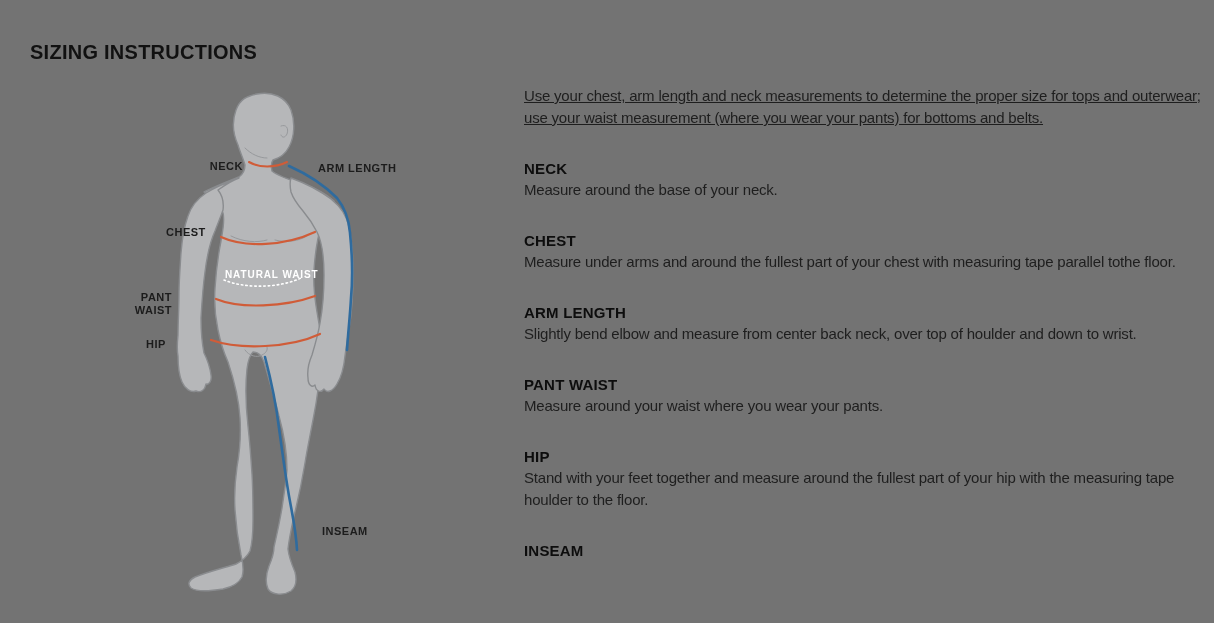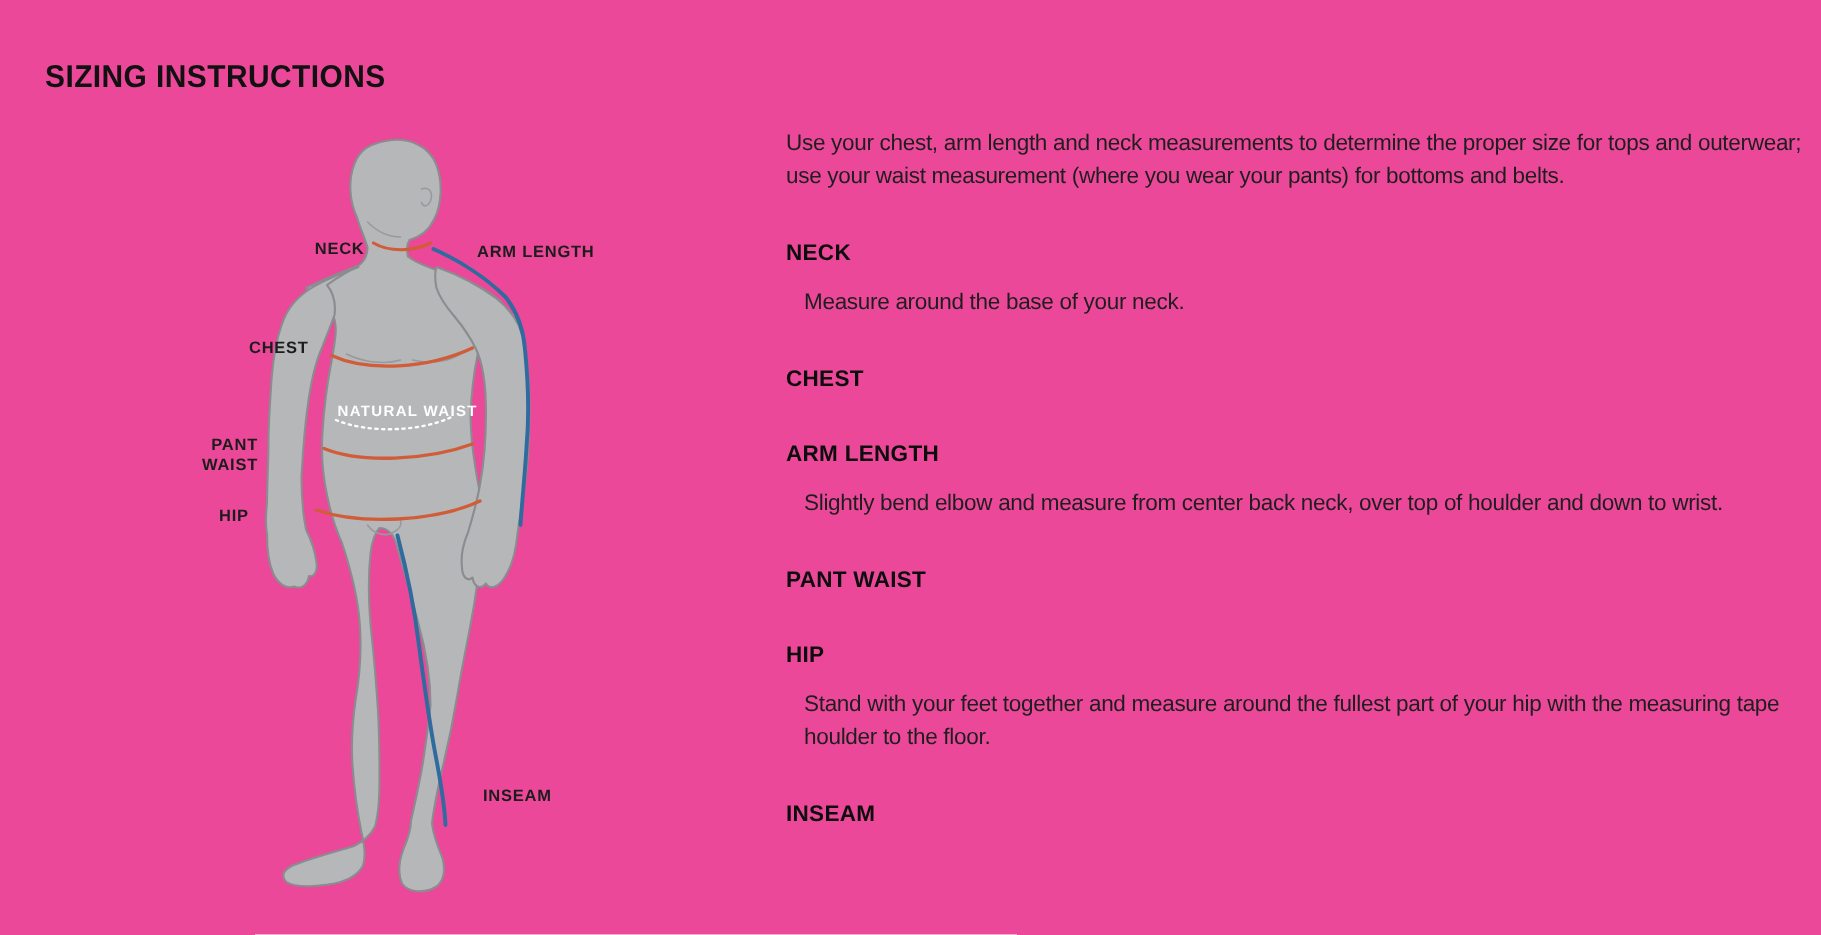--- a/index.html
+++ b/index.html
@@ -1,47 +1,48 @@
 <!DOCTYPE html>
 <html><head>
 <meta charset="utf-8">
 <style>
   * { margin:0; padding:0; box-sizing:border-box; }
   html,body { background:#ffffff; }
   .screen {
-    position:relative; width:1214px; height:623px; background:#ec4899;
+    position:relative; width:1214px; height:623px; background:#737373;
     font-family:"Liberation Sans", sans-serif; overflow:hidden;
   }
   .page-title {
     position:absolute; left:30px; top:40px;
     font-size:21px; font-weight:800; color:#111111;
     letter-spacing:0.3px; transform:scaleX(0.95); transform-origin:left center;
     white-space:nowrap;
   }
   .diagram { position:absolute; left:145px; top:88px; width:250px; height:520px; }
   .diagram svg { position:absolute; left:0; top:0; }
   .dlabel {
     position:absolute; font-size:11px; font-weight:700; color:#1c1c1c;
     letter-spacing:0.5px; line-height:13px; white-space:nowrap;
   }
   .dlabel.wrap { white-space:normal; }
   .dlabel.white { color:#ffffff; font-size:10px; letter-spacing:0.9px; }
   .content { position:absolute; left:524px; top:85px; width:680px; }
   .intro {
     font-size:15px; line-height:22px; color:#1e1e1e; letter-spacing:-0.2px;
     margin:0 0 29px 0;
+    text-decoration:underline;
   }
   .section { margin:0 0 29px 0; }
   .section h3 {
     font-size:15px; line-height:21px; font-weight:700; color:#0d0d0d;
     letter-spacing:0.2px; margin:0;
   }
   .section p {
     font-size:15px; line-height:22px; color:#1e1e1e; letter-spacing:-0.2px;
-    margin:12px;
+    margin:0;
   }
 </style>
 </head>
 <body>
 
 <div class="screen">
 
   <div class="page-title">SIZING INSTRUCTIONS</div>
 
   <div class="diagram">
@@ -171,27 +172,29 @@
 
   <div class="content">
     <p class="intro">Use your chest, arm length and neck measurements to determine the proper size for tops and outerwear; use your waist measurement (where you wear your pants) for bottoms and belts.</p>
 
     <div class="section">
       <h3>NECK</h3>
       <p>Measure around the base of your neck.</p>
     </div>
     <div class="section">
       <h3>CHEST</h3>
+      <p>Measure under arms and around the fullest part of your chest with measuring tape parallel tothe floor.</p>
     </div>
     <div class="section">
       <h3>ARM LENGTH</h3>
       <p>Slightly bend elbow and measure from center back neck, over top of houlder and down to wrist.</p>
     </div>
     <div class="section">
       <h3>PANT WAIST</h3>
+      <p>Measure around your waist where you wear your pants.</p>
     </div>
     <div class="section">
       <h3>HIP</h3>
       <p>Stand with your feet together and measure around the fullest part of your hip with the measuring tape houlder to the floor.</p>
     </div>
     <div class="section">
       <h3>INSEAM</h3>
     </div>
   </div>
 

